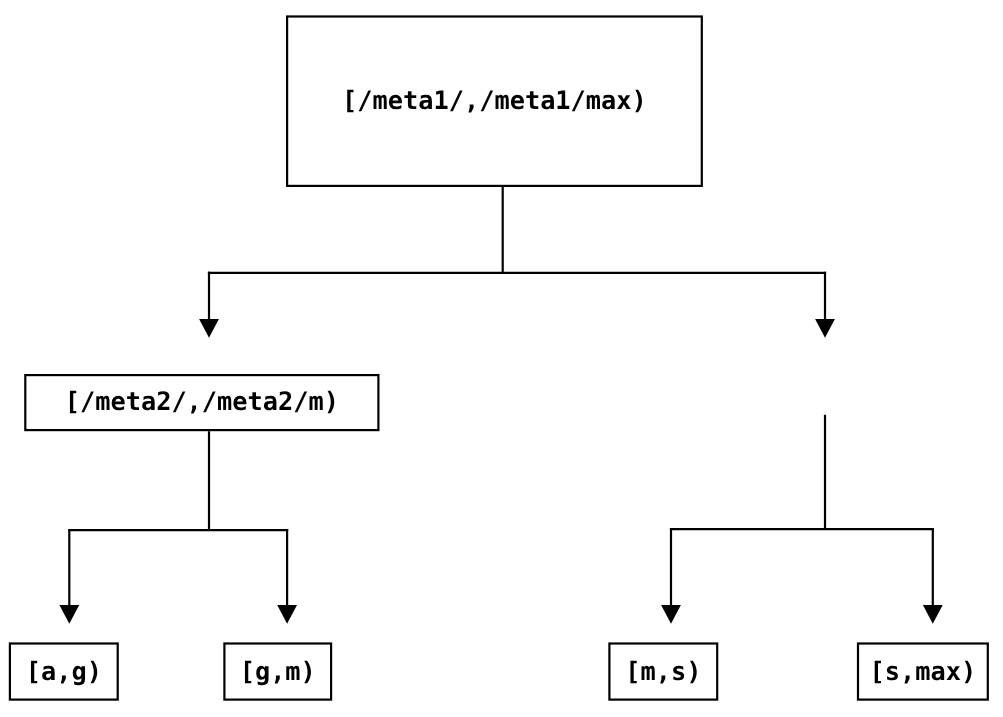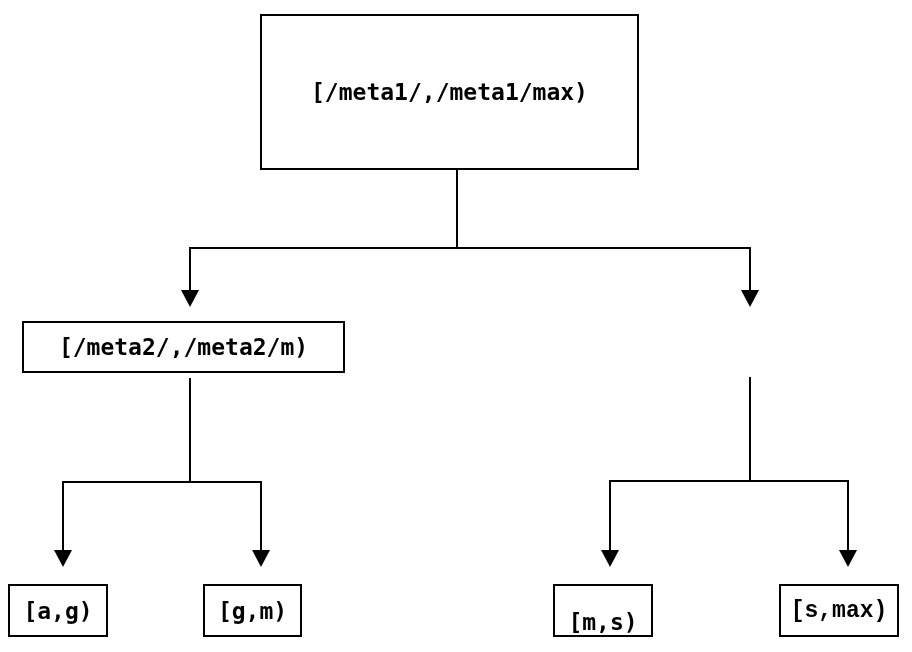--- a/index.html
+++ b/index.html
@@ -30,26 +30,26 @@
     background: #ffffff;
     display: flex;
     align-items: center;
     justify-content: center;
     font-size: 23px;
     font-weight: bold;
     color: #000000;
     white-space: nowrap;
   }
   #node-root   { left: 260px; top: 14px;  width: 379px; height: 156px; }
-  #node-l2-left  { left: 22px;  top: 321px; width: 323px; height: 52px; }
+  #node-l2-left  { left: 22px;  top: 340px; width: 323px; height: 52px; }
   #node-l2-right { left: 583px; top: 324px; width: 320px; height: 53px; }
   #node-leaf-ag   { left: 8px;   top: 584px; width: 100px; height: 53px; text-align: center; }
   #node-leaf-gm   { left: 203px; top: 584px; width: 99px;  height: 53px; }
-  #node-leaf-ms   { left: 553px; top: 584px; width: 100px; height: 53px; align-items: flex-end; }
-  #node-leaf-smax { left: 779px; top: 584px; width: 120px; height: 53px; font-family: Liberation Mono, monospace; }
+  #node-leaf-ms   { left: 553px; top: 584px; width: 100px; height: 53px; }
+  #node-leaf-smax { left: 779px; top: 584px; width: 120px; height: 53px; }
 </style>
 </head>
 <body>
 
 <div id="canvas">
 
   <svg id="edges" viewBox="0 0 912 652" xmlns="http://www.w3.org/2000/svg">
 
     <g stroke="#000000" stroke-width="2" fill="#000000">
       <line x1="457" y1="170" x2="457" y2="248"></line>

